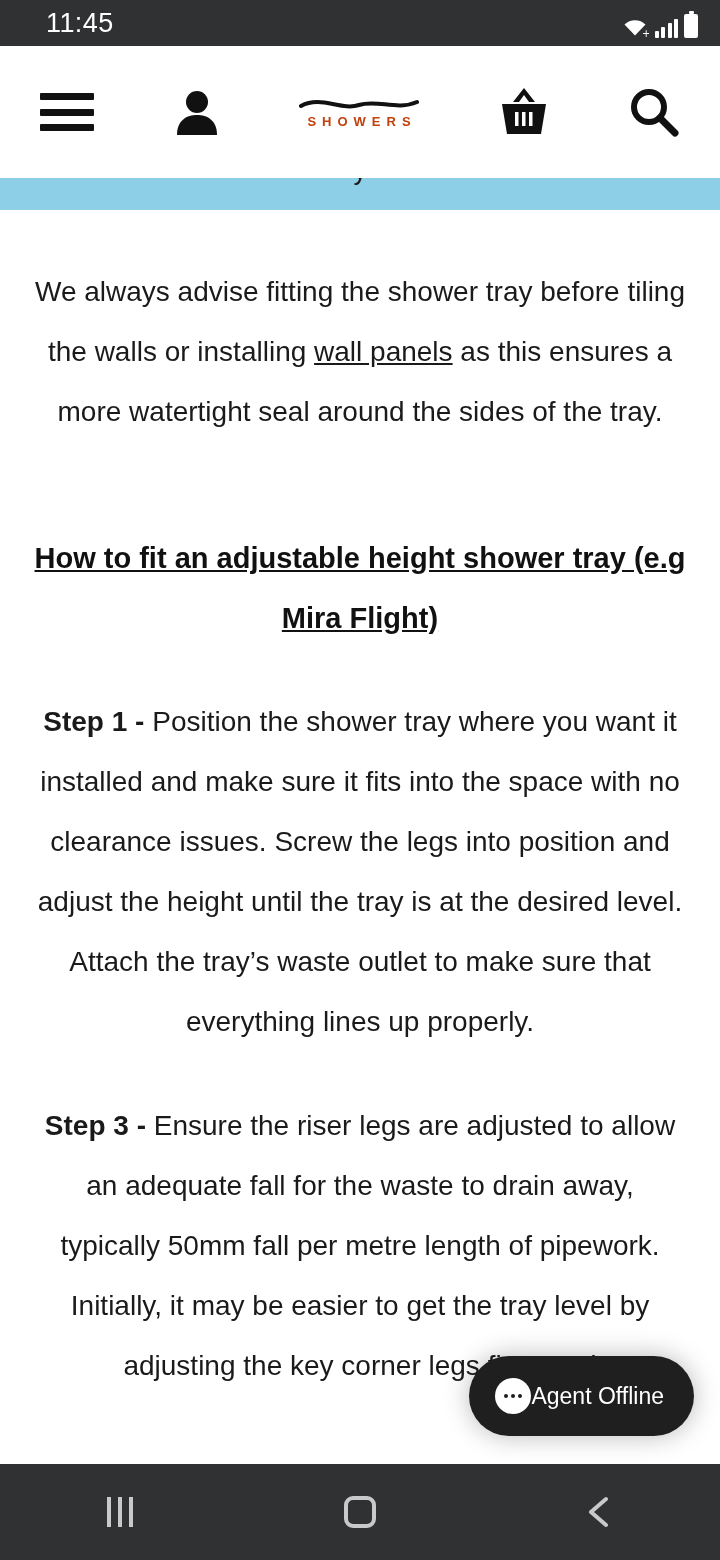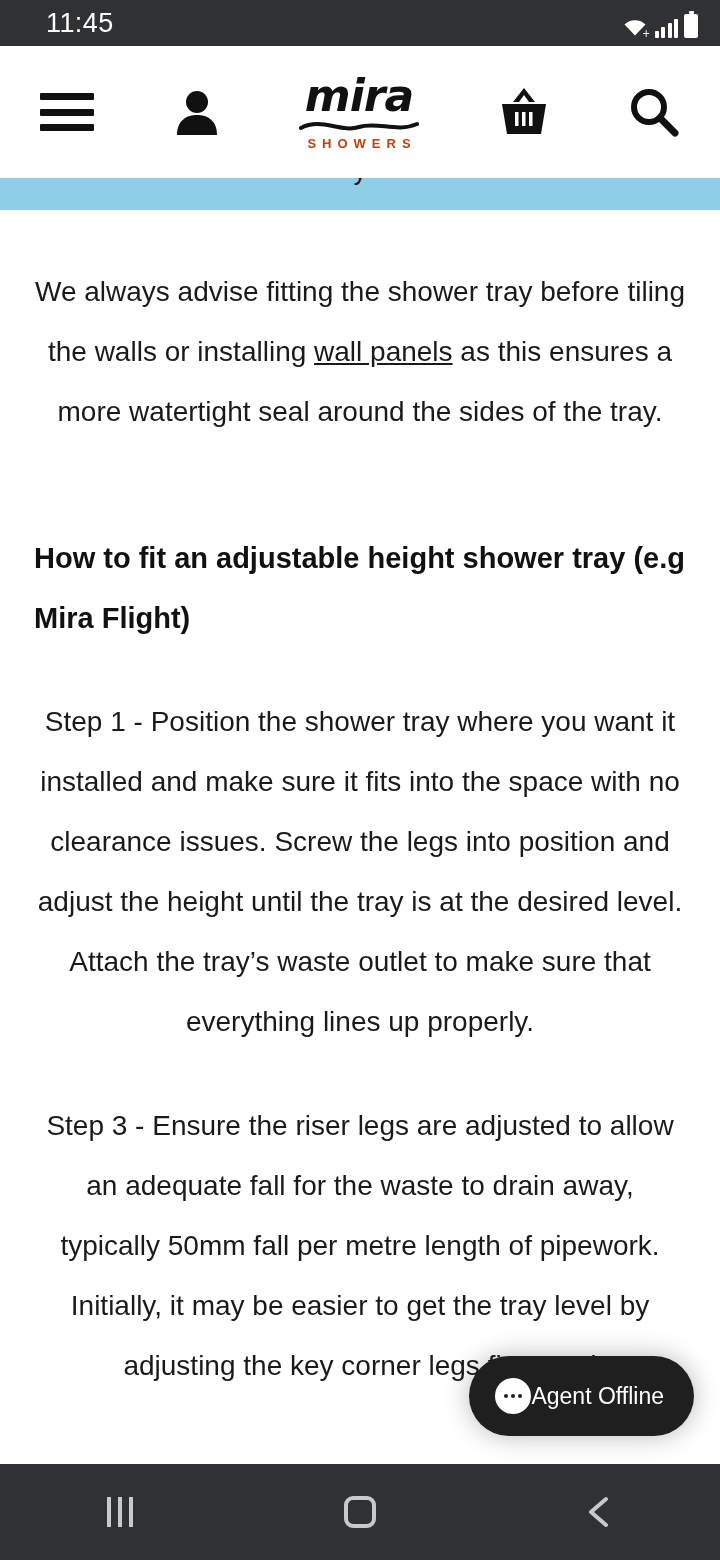--- a/index.html
+++ b/index.html
@@ -140,31 +140,32 @@
   .para.first { margin-top: 22px; }
   .link {
     text-decoration: underline;
     color: #1a1a1a;
   }
   .heading {
     font-size: 29px;
     font-weight: bold;
     line-height: 60px;
     color: #111111;
-    text-align: left;
+    text-align: center;
     margin-top: 86px;
+    text-decoration: underline;
   }
   .step {
     font-size: 28px;
     line-height: 60px;
     color: #1a1a1a;
     text-align: center;
     margin-top: 44px;
   }
-  .step-label { font-weight: normal; }
+  .step-label { font-weight: bold; }
 
   
   .chat-widget {
     position: absolute;
     right: 26px;
     bottom: 124px;
     height: 80px;
     min-width: 210px;
     background: #1f1f1f;
     border-radius: 40px;
@@ -249,21 +250,20 @@
     </div>
 
     <div class="hdr-btn account-icon">
       <svg width="52" height="50" viewBox="0 0 52 50">
         <circle cx="26" cy="15" r="11" fill="#111111"></circle>
         <path d="M6 48 C6 33 16 28 26 28 C36 28 46 33 46 48 Z" fill="#111111"></path>
       </svg>
     </div>
 
     <div class="logo">
-      <div class="logo-word">mira</div>
       <svg class="logo-swoosh" width="120" height="16" viewBox="0 0 120 16">
         <path d="M2 9 C22 -2 42 14 60 8 C78 2 98 14 118 5" stroke="#111111" stroke-width="4" fill="none" stroke-linecap="round"></path>
       </svg>
       <div class="logo-sub">SHOWERS</div>
     </div>
 
     <div class="hdr-btn basket-icon">
       <svg width="56" height="52" viewBox="0 0 56 52">
         <path d="M28 2 L17 16 L23 16 L28 9 L33 16 L39 16 Z" fill="#111111"></path>
         <path d="M6 18 L50 18 L45 48 L11 48 Z" fill="#111111"></path>

